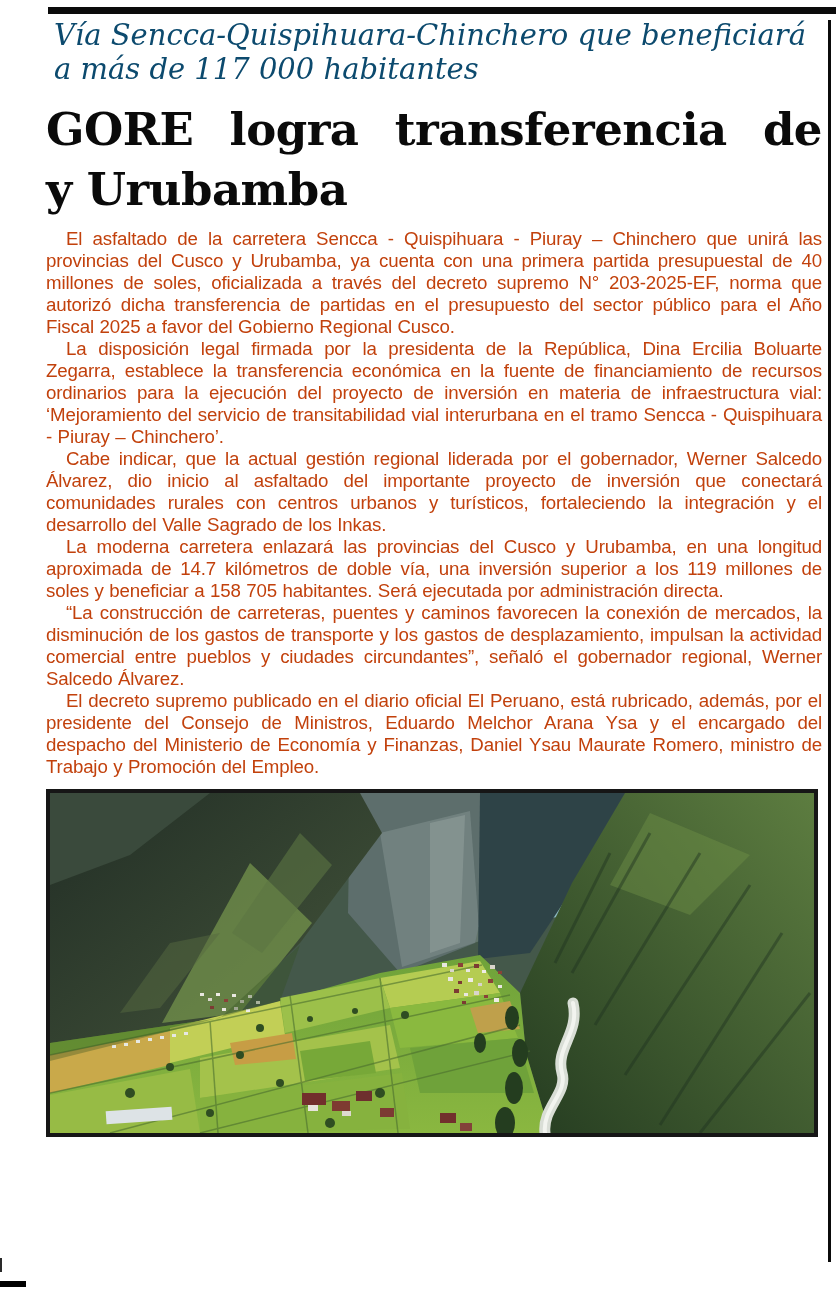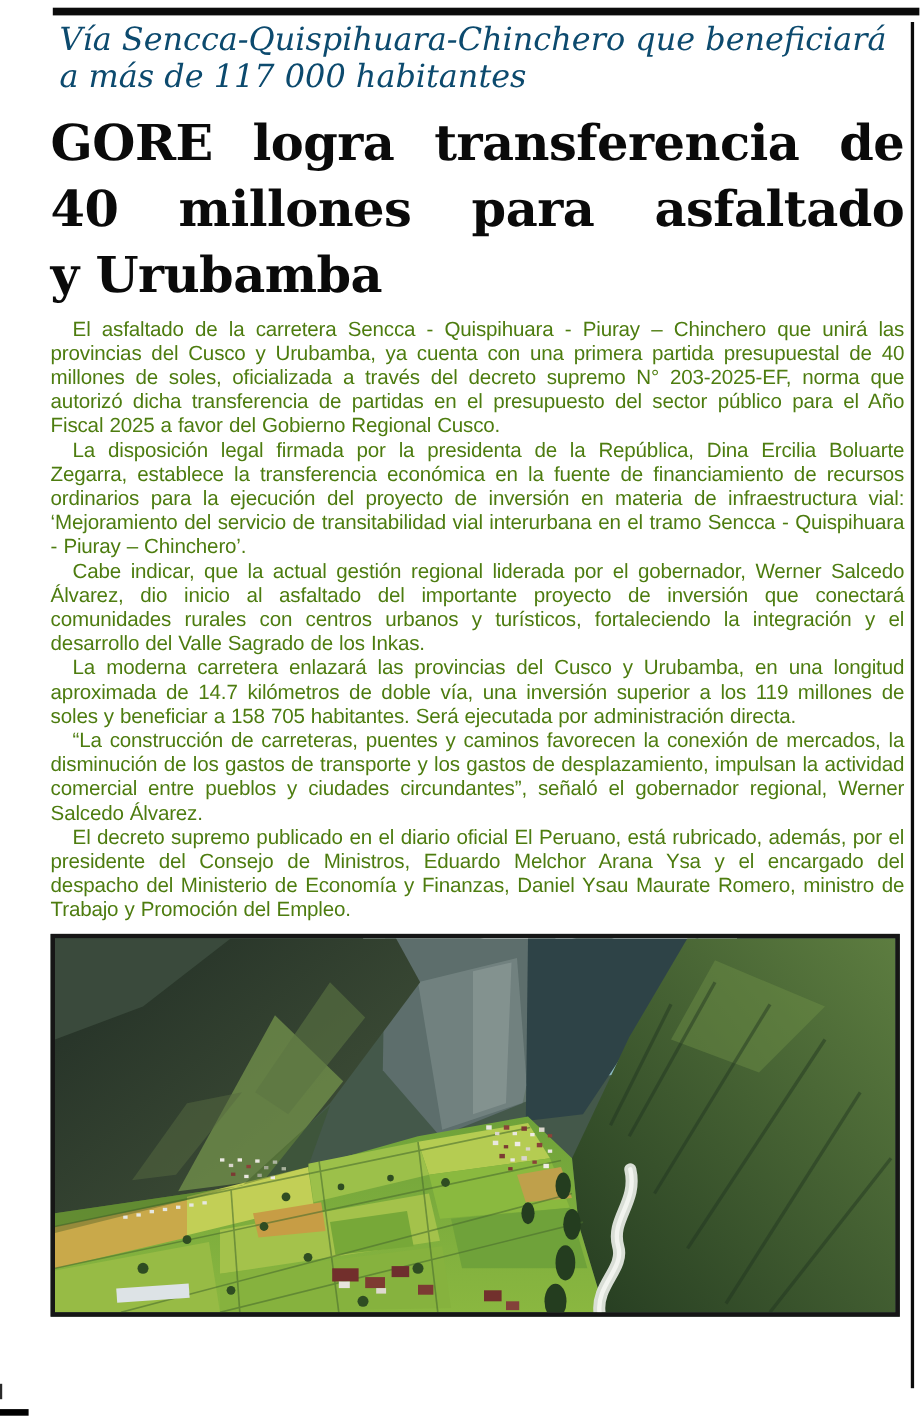--- a/index.html
+++ b/index.html
@@ -60,21 +60,21 @@
     text-align-last: justify;
   }
   .headline .hl.last {
     text-align-last: left;
   }
 
   .body-text {
     font-size: 18.7px;
     line-height: 22px;
     text-align: justify;
-    color: #4d7c0f;
+    color: #c2410c;
     letter-spacing: -0.15px;
     word-spacing: 0.5px;
   }
   .body-text p { margin: 0; text-indent: 20px; }
 
   .photo {
     margin-top: 11px;
     width: 772px; height: 348px;
     border: 4px solid #161616;
     background: #44584a;
@@ -92,21 +92,20 @@
 
   <div class="content">
 
     <div class="kicker">
       <div>Vía Sencca-Quispihuara-Chinchero que beneficiará</div>
       <div>a más de 117 000 habitantes</div>
     </div>
 
     <div class="headline">
       <div class="hl">GORE logra transferencia de</div>
-      <div class="hl">40 millones para asfaltado</div>
       <div class="hl last">y Urubamba</div>
     </div>
 
     <div class="body-text">
       <p>El asfaltado de la carretera Sencca - Quispihuara - Piuray – Chinchero que unirá las provincias del Cusco y Urubamba, ya cuenta con una primera partida presupuestal de 40 millones de soles, oficializada a través del decreto supremo N° 203-2025-EF, norma que autorizó dicha transferencia de partidas en el presupuesto del sector público para el Año Fiscal 2025 a favor del Gobierno Regional Cusco.</p>
       <p>La disposición legal firmada por la presidenta de la República, Dina Ercilia Boluarte Zegarra, establece la transferencia económica en la fuente de financiamiento de recursos ordinarios para la ejecución del proyecto de inversión en materia de infraestructura vial: ‘Mejoramiento del servicio de transitabilidad vial interurbana en el tramo Sencca - Quispihuara - Piuray – Chinchero’.</p>
       <p>Cabe indicar, que la actual gestión regional liderada por el gobernador, Werner Salcedo Álvarez, dio inicio al asfaltado del importante proyecto de inversión que conectará comunidades rurales con centros urbanos y turísticos, fortaleciendo la integración y el desarrollo del Valle Sagrado de los Inkas.</p>
       <p>La moderna carretera enlazará las provincias del Cusco y Urubamba, en una longitud aproximada de 14.7 kilómetros de doble vía, una inversión superior a los 119 millones de soles y beneficiar a 158 705 habitantes. Será ejecutada por administración directa.</p>
       <p>“La construcción de carreteras, puentes y caminos favorecen la conexión de mercados, la disminución de los gastos de transporte y los gastos de desplazamiento, impulsan la actividad comercial entre pueblos y ciudades circundantes”, señaló el gobernador regional, Werner Salcedo Álvarez.</p>
       <p>El decreto supremo publicado en el diario oficial El Peruano, está rubricado, además, por el presidente del Consejo de Ministros, Eduardo Melchor Arana Ysa y el encargado del despacho del Ministerio de Economía y Finanzas, Daniel Ysau Maurate Romero, ministro de Trabajo y Promoción del Empleo.</p>

